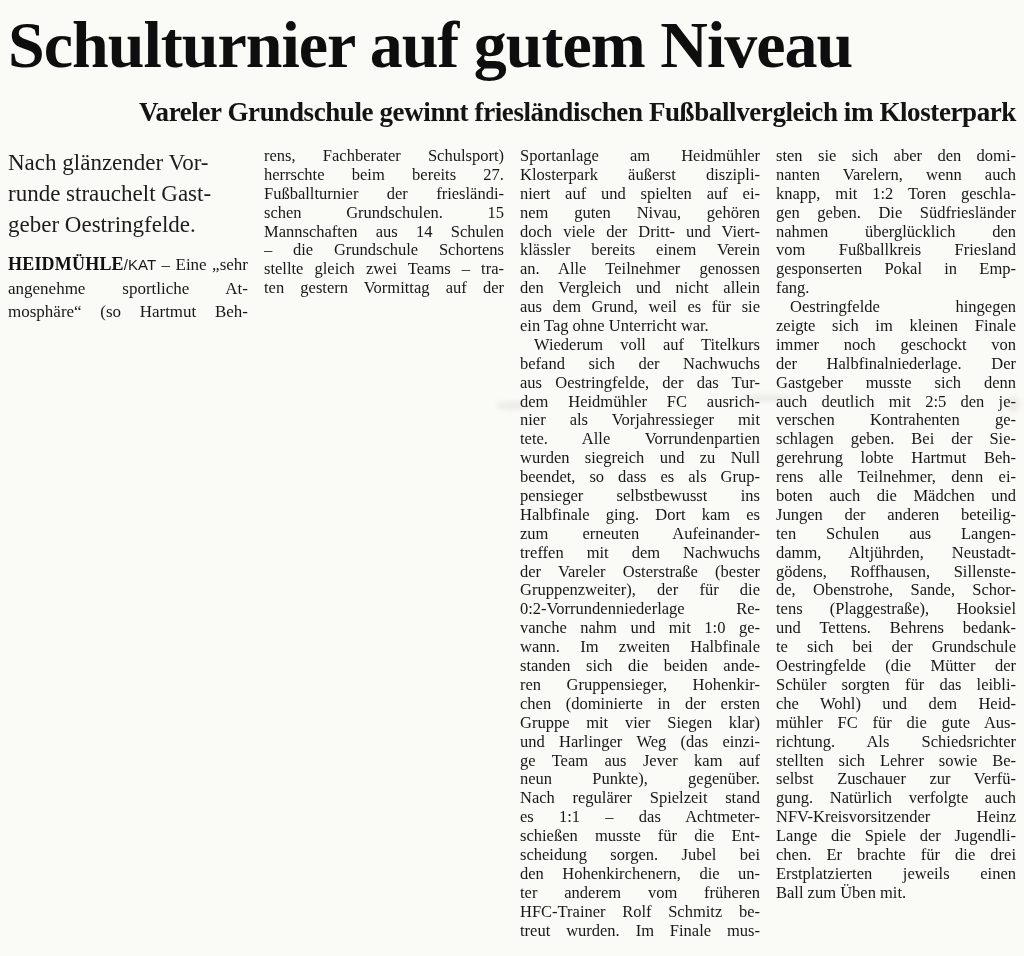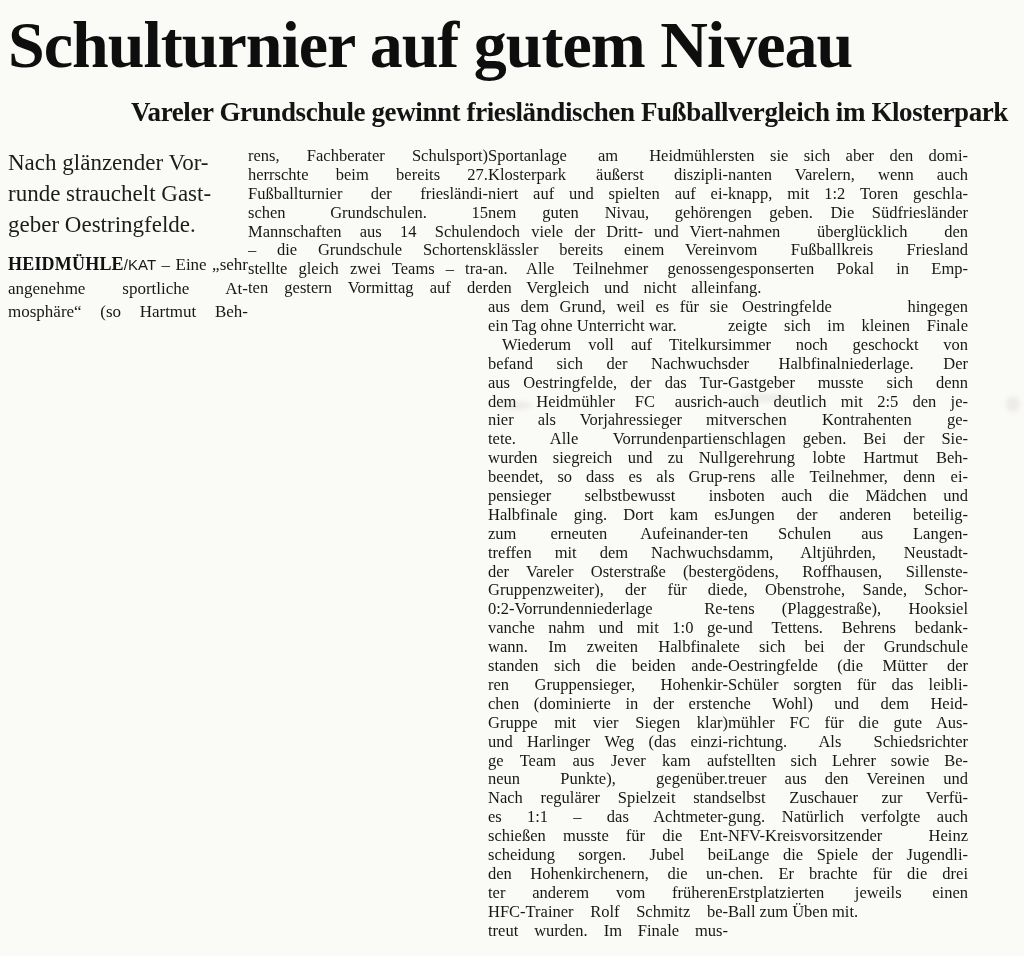--- a/index.html
+++ b/index.html
@@ -7,21 +7,21 @@
   body {
     background: #fafaf7;
     color: #181818;
     font-family: "Liberation Serif", serif;
     overflow: hidden;
     position: relative;
   }
   .paper {
     width: 1024px;
     height: 956px;
-    padding: 8px 16px 0 8px;
+    padding: 8px 8px 0 8px;
     position: relative;
   }
   .headline {
     font-family: "Liberation Serif", serif;
     font-weight: 700;
     font-size: 66px;
     line-height: 74px;
     letter-spacing: -1px;
     color: #0e0e0e;
     white-space: nowrap;
@@ -32,20 +32,21 @@
     font-size: 27px;
     line-height: 33px;
     letter-spacing: -0.4px;
     margin-top: 14px;
     color: #141414;
     white-space: nowrap;
     text-align: right;
   }
   .columns {
     display: flex;
+    gap: 16px;
     margin-top: 18px;
   }
   .col { width: 240px; flex: 0 0 240px; }
   .block { width: 100%; }
   .lead-block { margin-bottom: 13px; }
   .lead-line {
     font-size: 23px;
     line-height: 31px;
     height: 31px;
     color: #1c1c1c;
@@ -204,21 +205,20 @@
           <div class="body-line jline">de, Obenstrohe, Sande, Schor-</div>
           <div class="body-line jline">tens (Plaggestraße), Hooksiel</div>
           <div class="body-line jline">und Tettens. Behrens bedank-</div>
           <div class="body-line jline">te sich bei der Grundschule</div>
           <div class="body-line jline">Oestringfelde (die Mütter der</div>
           <div class="body-line jline">Schüler sorgten für das leibli-</div>
           <div class="body-line jline">che Wohl) und dem Heid-</div>
           <div class="body-line jline">mühler FC für die gute Aus-</div>
           <div class="body-line jline">richtung. Als Schiedsrichter</div>
           <div class="body-line jline">stellten sich Lehrer sowie Be-</div>
-          <div class="body-line jline">treuer aus den Vereinen und</div>
           <div class="body-line jline">selbst Zuschauer zur Verfü-</div>
           <div class="body-line jline">gung. Natürlich verfolgte auch</div>
           <div class="body-line jline">NFV-Kreisvorsitzender Heinz</div>
           <div class="body-line jline">Lange die Spiele der Jugendli-</div>
           <div class="body-line jline">chen. Er brachte für die drei</div>
           <div class="body-line jline">Erstplatzierten jeweils einen</div>
           <div class="body-line">Ball zum Üben mit.</div>
         </div>
       </div>
   </div>

